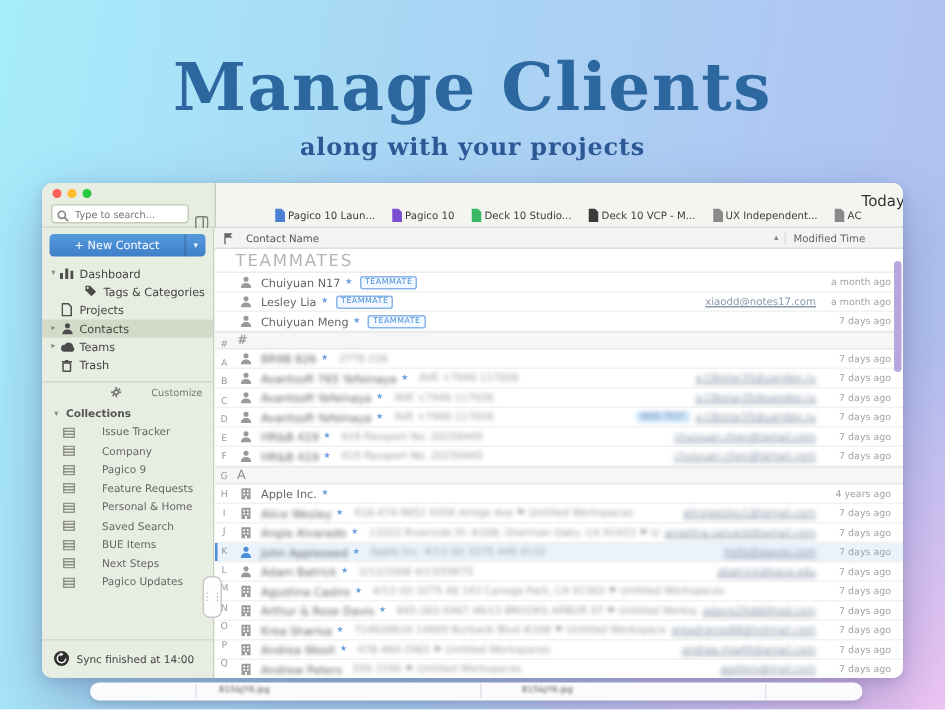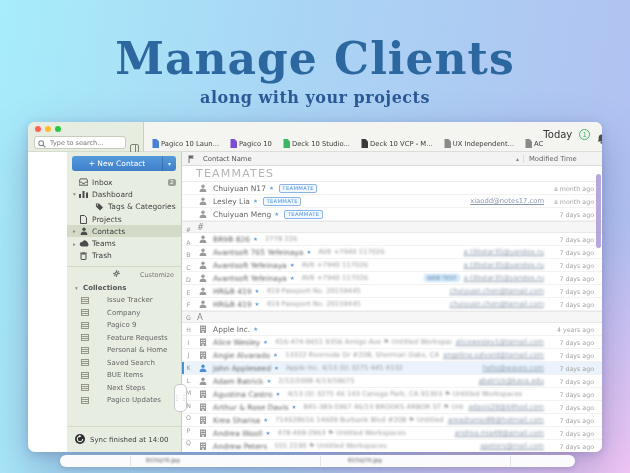--- a/index.html
+++ b/index.html
@@ -17,27 +17,27 @@
     box-shadow:0 16px 40px rgba(70,70,130,.35),0 2px 8px rgba(70,70,130,.22);overflow:hidden;
     display:flex;flex-direction:column;}
   .topbar{display:flex;height:30px;flex-shrink:0;}
   .topbar-left{width:115px;flex-shrink:0;background:#e8ede1;border-right:1px solid #c9cfbd;border-bottom:1px solid #d8dccd;position:relative;}
   .lights{position:absolute;top:4px;left:7px;display:flex;gap:4px;}
   .light{width:6px;height:6px;border-radius:50%;}
   .searchbox{position:absolute;left:6px;top:14px;width:92px;height:13px;background:#fff;border:1px solid #c6ccba;border-radius:3px;display:flex;align-items:center;padding:0 3px;box-sizing:border-box;}
   .searchbox input{border:none;outline:none;width:100%;font-size:6.5px;color:#555;background:transparent;margin-left:2px;font-family:"DejaVu Sans",sans-serif;}
   .paneltoggle{position:absolute;right:4px;top:16px;}
   .topbar-right{flex:1;background:#f4f5f1;border-bottom:1px solid #ddd;display:flex;align-items:flex-end;padding:0 6px 3px 8px;}
-  .tabs{display:flex;gap:11px;}
+  .tabs{display:flex;gap:11px;margin-left:31px;}
   .tab{display:flex;align-items:center;gap:2px;font-size:6.8px;color:#3c3c3c;white-space:nowrap;}
   .right-tools{margin-left:auto;display:flex;align-items:flex-start;gap:7px;}
   .today{font-size:10px;color:#333;}
   .today-badge{width:11px;height:11px;border:1px solid #3bb863;border-radius:50%;color:#3bb863;font-size:7px;display:flex;align-items:center;justify-content:center;box-sizing:border-box;}
   
-  .winbody{display:flex;flex:1;min-height:0;margin-left:39px;}
+  .winbody{display:flex;flex:1;min-height:0;}
   .sidebar{width:115px;flex-shrink:0;background:#e8ede1;border-right:1px solid #c9cfbd;position:relative;box-sizing:border-box;}
   .newcontact{margin:4px 5px 0 5px;height:15px;border-radius:3px;background:linear-gradient(#559add,#3f7fc9);display:flex;align-items:center;color:#fff;font-size:7.5px;overflow:hidden;}
   .nc-label{flex:1;text-align:center;}
   .nc-split{width:13px;height:100%;border-left:1px solid rgba(0,0,0,.18);display:flex;align-items:center;justify-content:center;font-size:6px;color:#eaf2fb;}
   .sitems{margin-top:5px;}
   .sitem{height:12.3px;display:flex;align-items:center;padding-left:4px;font-size:7.5px;color:#444;}
   .sitem.sind{padding-left:20px;}
   .sitem.ssel{background:#d4dac8;}
   .sexp{width:7px;font-size:5.5px;color:#8a8f80;text-align:center;flex-shrink:0;}
   .sic{width:11px;display:flex;justify-content:center;flex-shrink:0;}
@@ -174,31 +174,20 @@
     </div>
 
     <div class="winbody">
       <div class="sidebar">
         <div class="newcontact">
           <span class="nc-label">+ New Contact</span>
           <span class="nc-split">▾</span>
         </div>
         <div class="sitems">
             <div class="sitem">
-              <span class="sexp"></span>
-              <span class="sic">
-                <svg width="9" height="8" viewBox="0 0 10 8">
-                  <path d="M1.5 0.5 H8.5 L10 4 V7.5 H0 V4 Z" fill="none" stroke="#4c4c4c" stroke-width="1"></path>
-                  <path d="M0.4 4.2 H3 L4 5.6 H6 L7 4.2 H9.6" fill="none" stroke="#4c4c4c" stroke-width="1"></path>
-                </svg>
-              </span>
-              <span class="slab">Inbox</span>
-              <span class="sbadge">2</span>
-            </div>
-            <div class="sitem">
               <span class="sexp">▾</span>
               <span class="sic">
                 <svg width="9" height="8" viewBox="0 0 9 8">
                   <rect x="0" y="4" width="2" height="4" fill="#4c4c4c"></rect>
                   <rect x="3.5" y="1" width="2" height="7" fill="#4c4c4c"></rect>
                   <rect x="7" y="2.5" width="2" height="5.5" fill="#4c4c4c"></rect>
                 </svg>
               </span>
               <span class="slab">Dashboard</span>
             </div>

